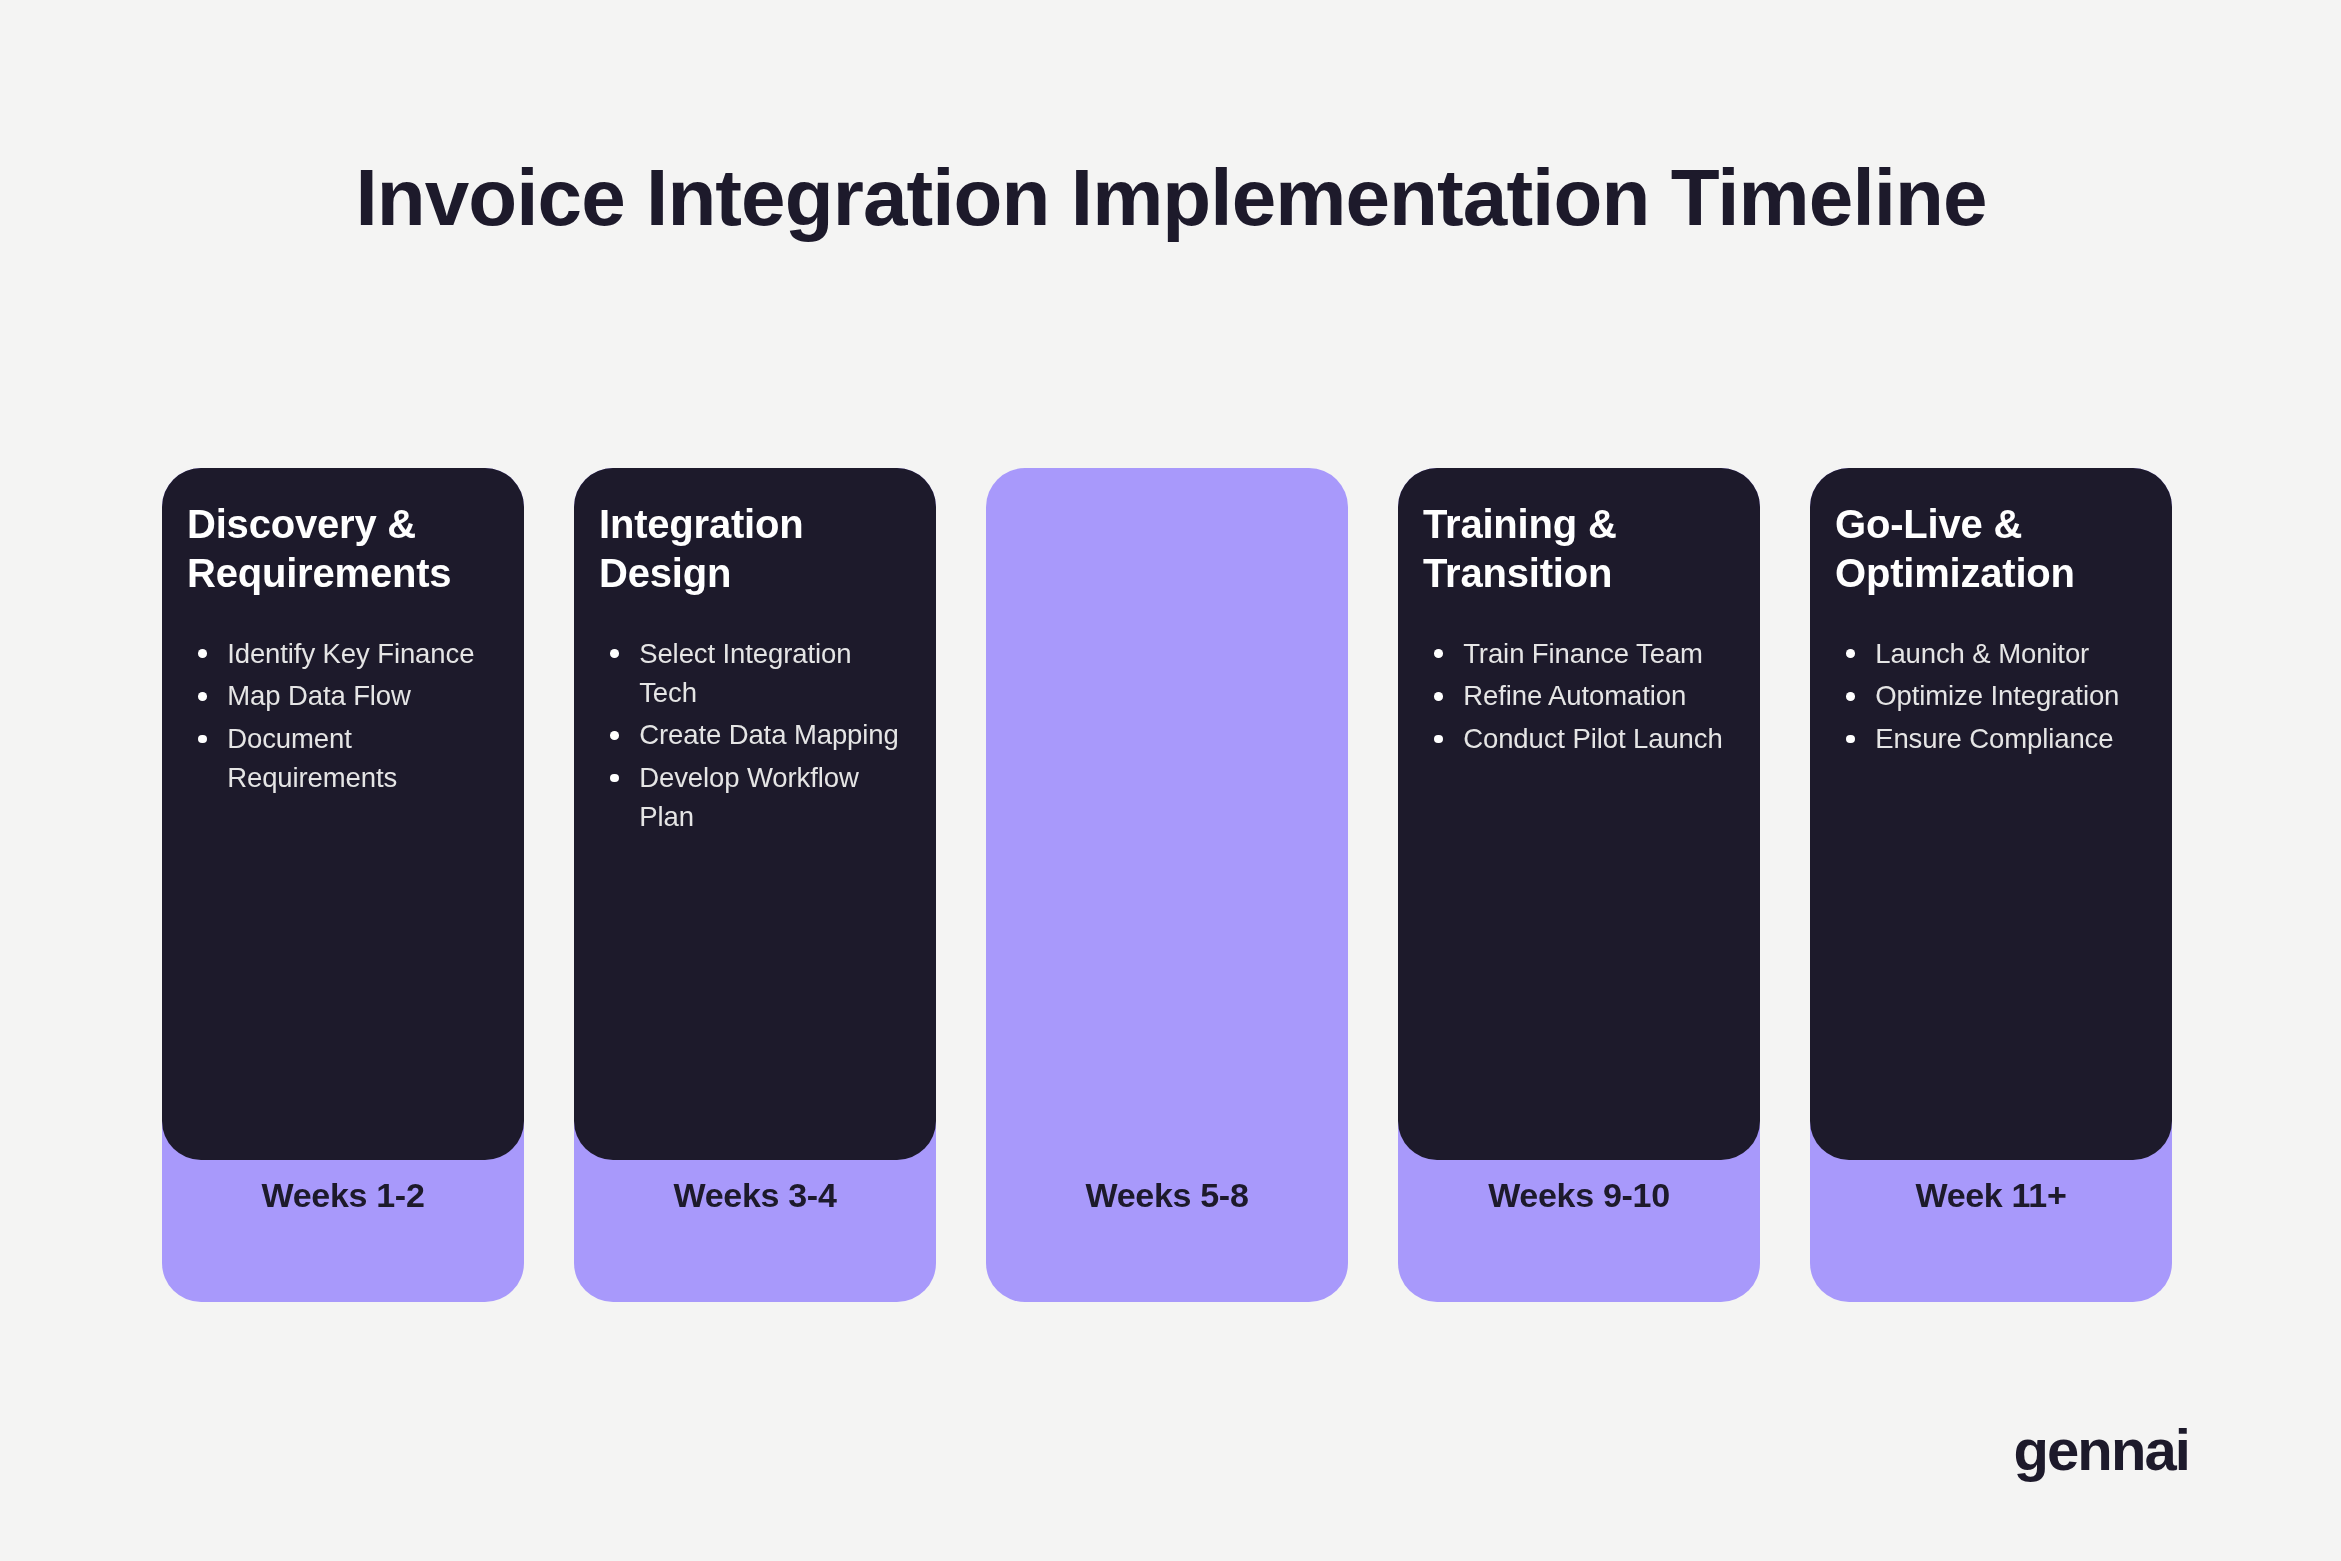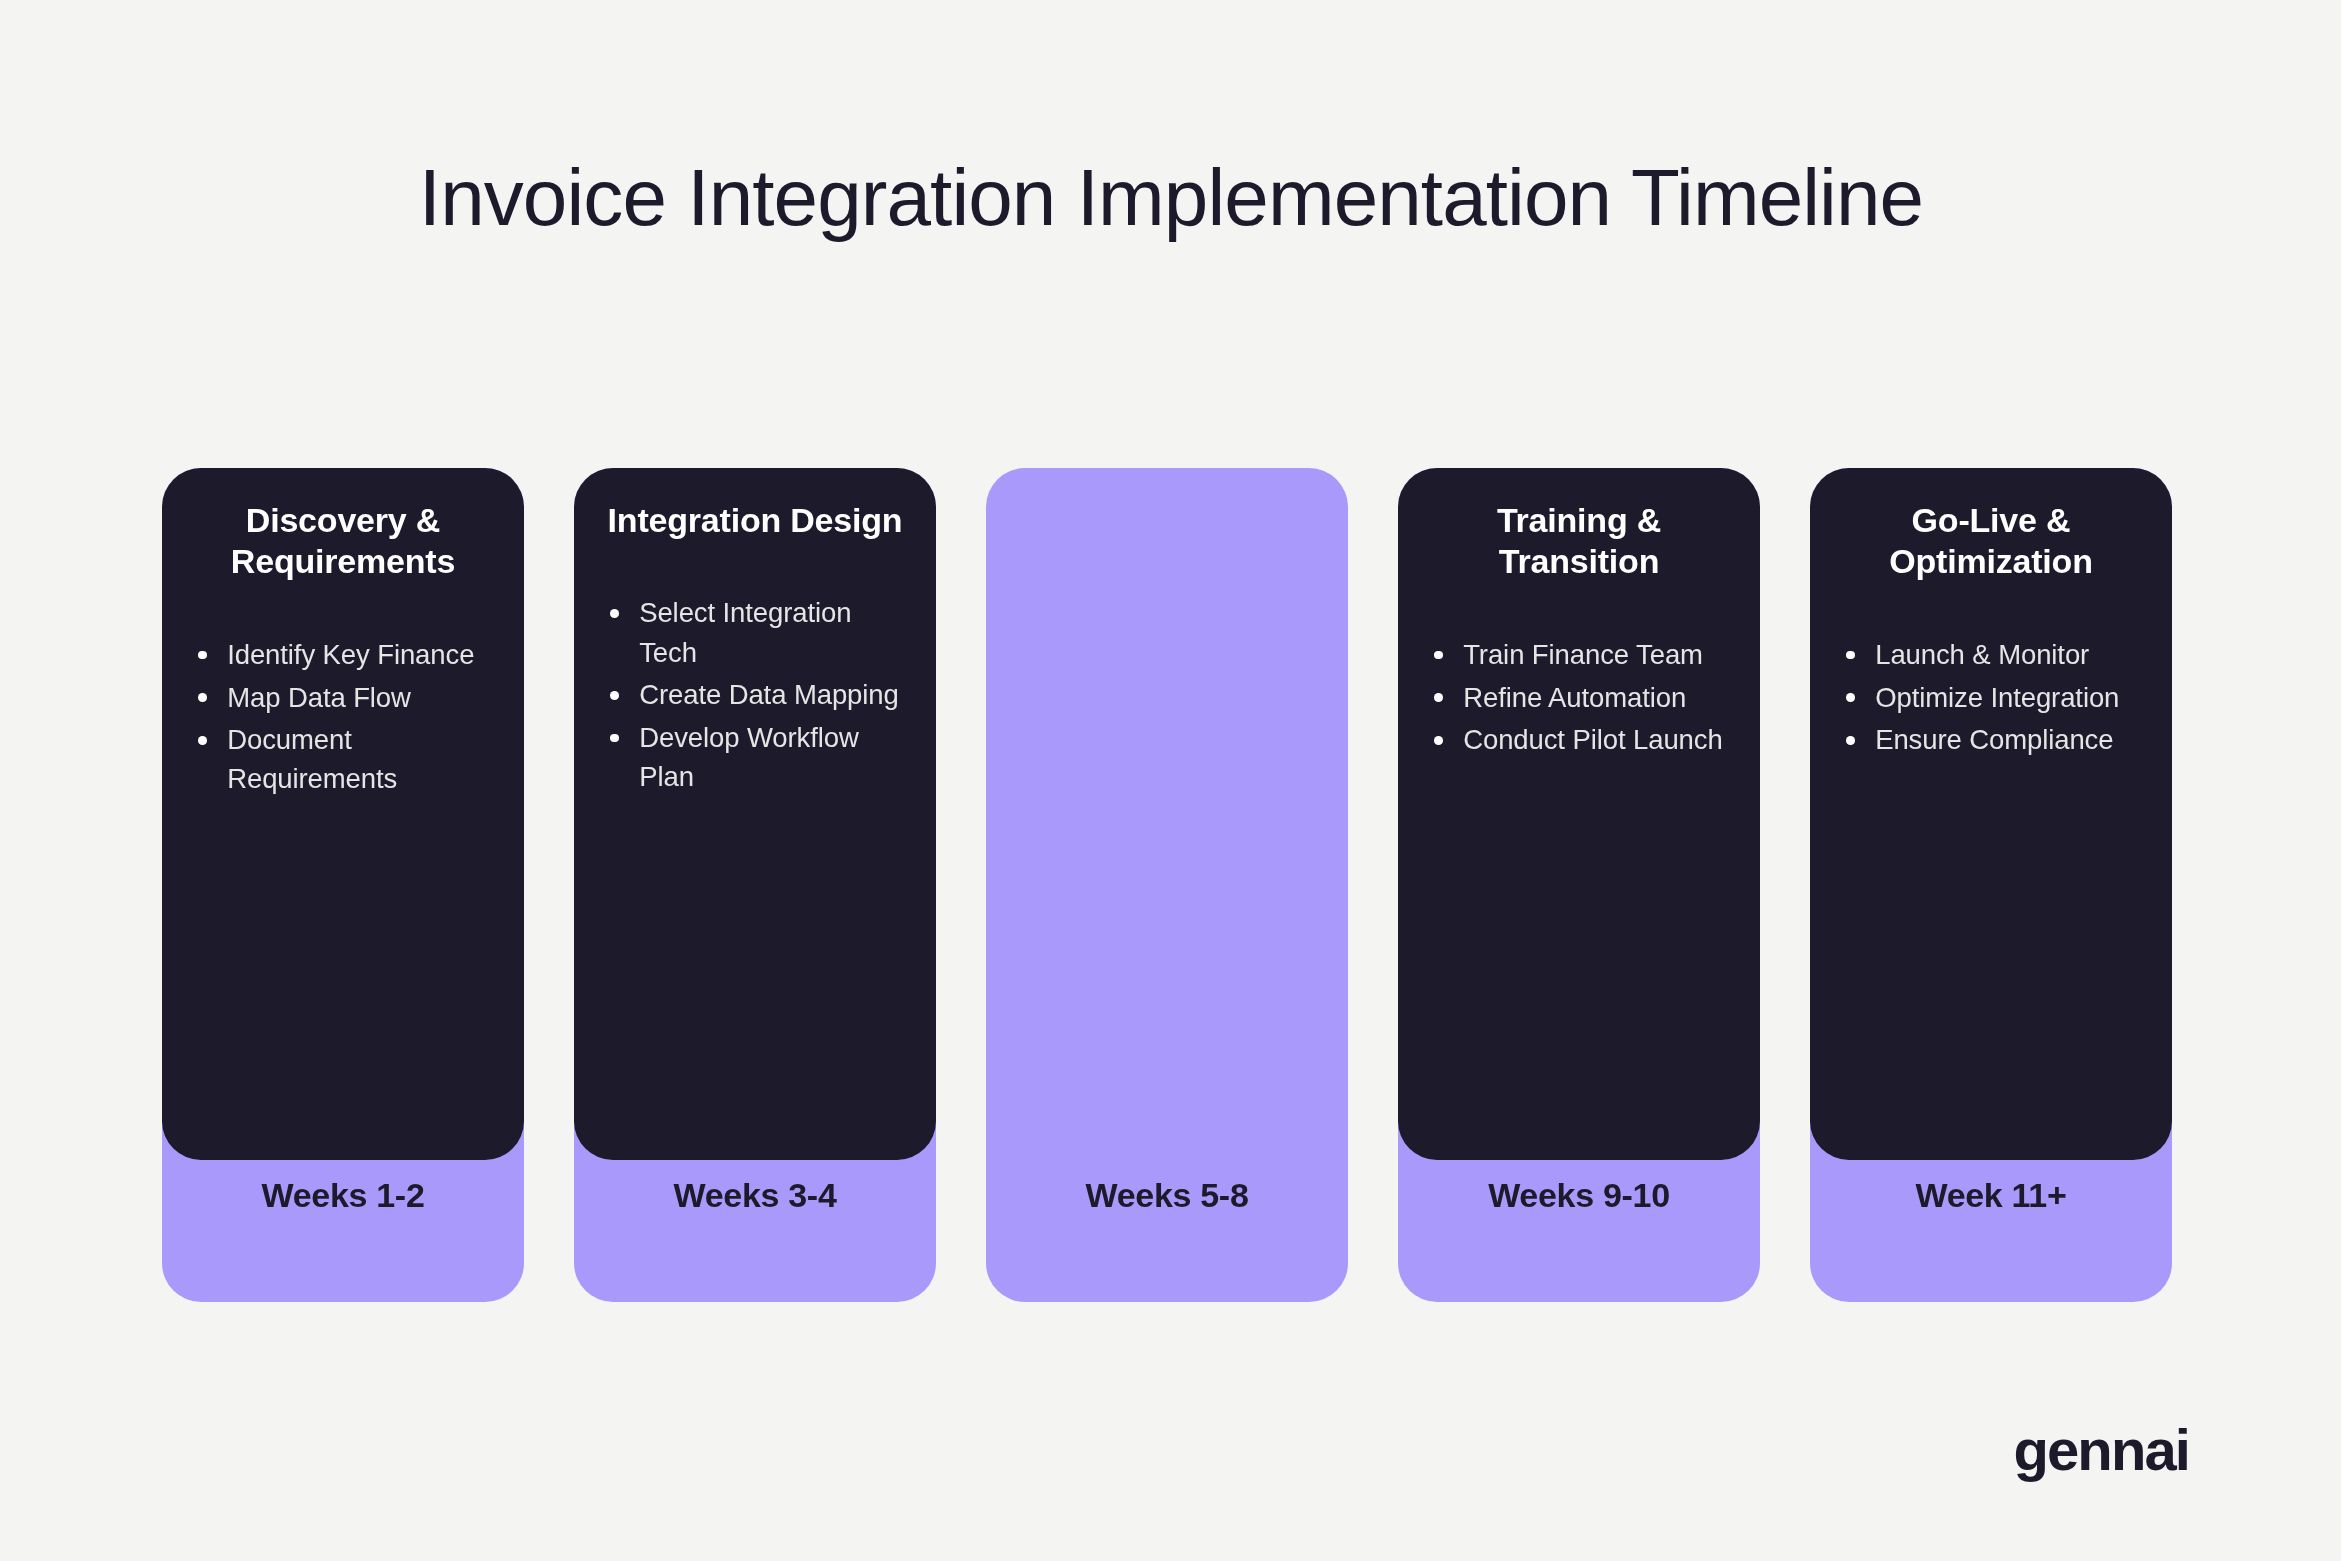--- a/index.html
+++ b/index.html
@@ -20,21 +20,21 @@
     position:absolute;
     left:0; top:145px;
     width:2342px;
     text-align:center;
   }
   .title {
     display:inline-block;
     max-width:1717px;
     font-size:80px;
     line-height:1.32;
-    font-weight:400;
+    font-weight:700;
     letter-spacing:-0.9px;
     color:#1d1a2b;
   }
 
   
   .timeline {
     position:absolute;
     left:162px; top:468px;
     width:2017px;
     display:flex;
@@ -74,26 +74,26 @@
     width:362px;
     height:692px;
     background:#1d1a2b;
     border-radius:39px;
     padding:32px 25px 22.5px 25px;
     overflow:hidden;
   }
 
   .stage-title {
     color:#ffffff;
-    font-size:34px;
+    font-size:40px;
     line-height:1.22;
     font-weight:700;
     letter-spacing:-0.2px;
-    text-align:center;
-    margin-bottom:52px;
+    text-align:left;
+    margin-bottom:36px;
   }
 
   .stage-list {
     list-style:none;
     padding:0 3.7px 0 6.2px;
   }
   .stage-list li {
     position:relative;
     color:#e5e5e5;
     font-size:27.5px;

